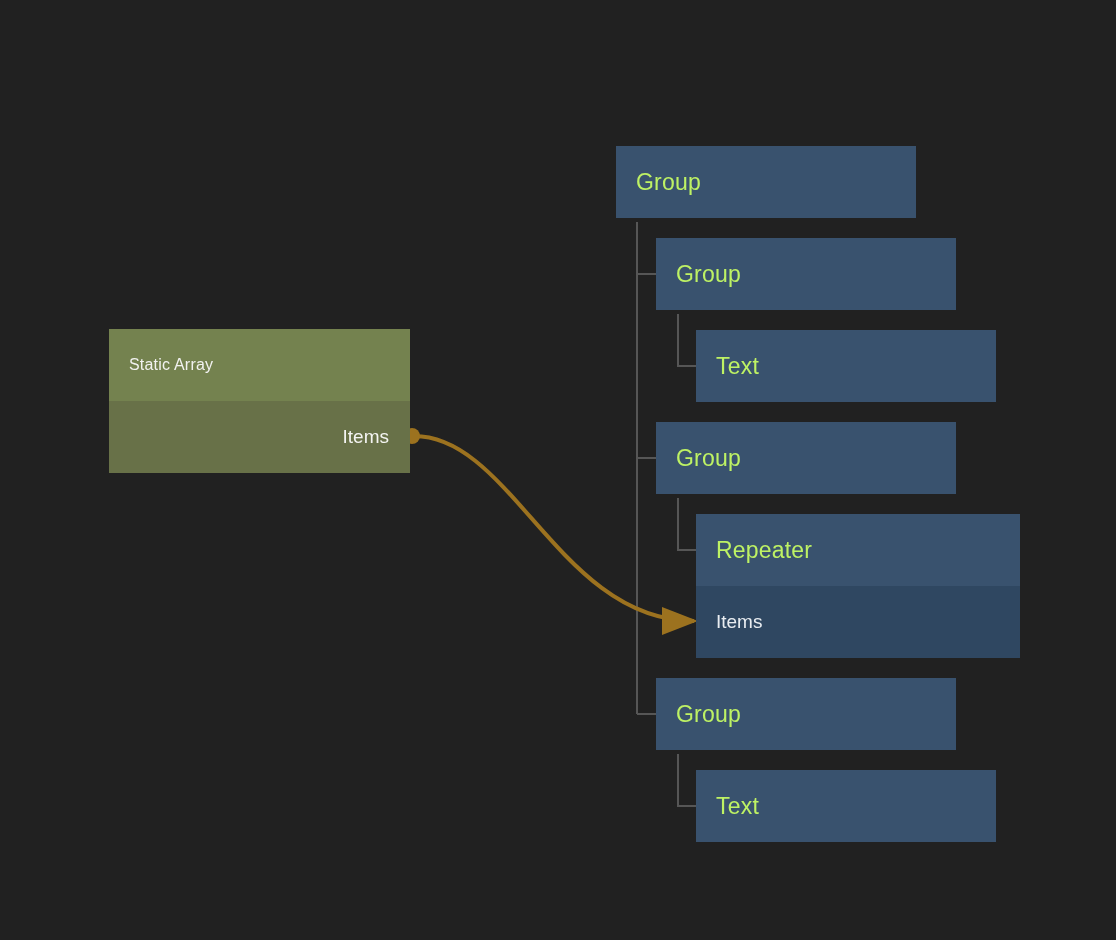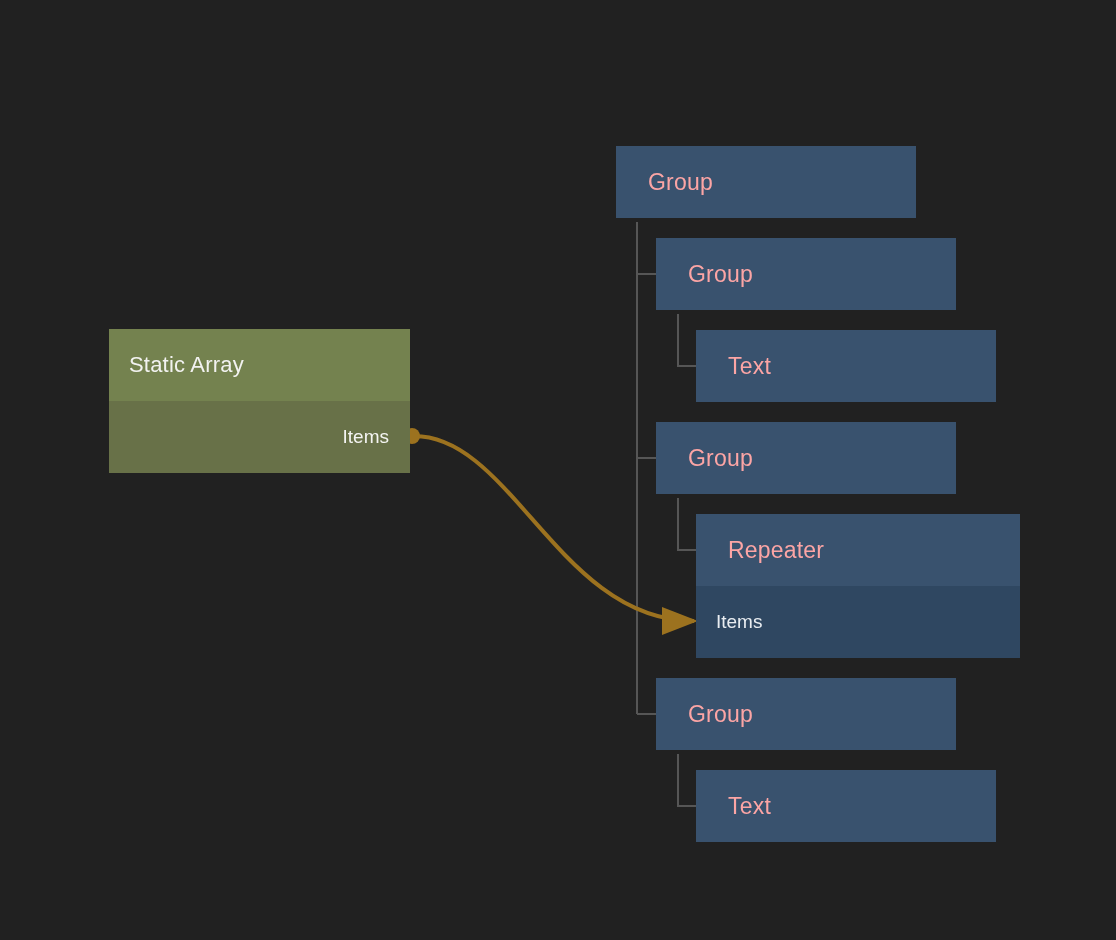--- a/index.html
+++ b/index.html
@@ -6,27 +6,27 @@
   body{width:1116px;height:940px;overflow:hidden;
        font-family:"Liberation Sans","DejaVu Sans",sans-serif;}
   #stage{position:relative;width:1116px;height:940px;background:#212121;}
 
   .node{position:absolute;box-sizing:border-box;}
   .node-section{box-sizing:border-box;display:flex;align-items:center;}
 
   
   .green .hdr{background:#74824F;}
   .green .body{background:#687148;}
-  .green .hdr .label{color:#f2f2f0;font-size:22px;padding-left:20px;letter-spacing:.2px;}
+  .green .hdr .label{color:#f2f2f0;font-size:16px;padding-left:20px;letter-spacing:.2px;}
   .green .body .label{color:#f4f4f2;font-size:19px;width:100%;text-align:right;padding-right:21px;}
 
   
   .blue .hdr{background:#39526E;}
   .blue .body{background:#2F4761;}
-  .blue .hdr .label{color:#fca5a5;font-size:23px;padding-left:32px;letter-spacing:.2px;}
+  .blue .hdr .label{color:#bef264;font-size:23px;padding-left:20px;letter-spacing:.2px;}
   .blue .body .label{color:#e9edf1;font-size:19px;padding-left:20px;}
 
   .edge-svg{position:absolute;left:0;top:0;width:1116px;height:940px;pointer-events:none;}
   .tree-svg{position:absolute;left:0;top:0;width:1116px;height:940px;pointer-events:none;}
 </style>
 </head>
 <body>
 
 <div id="stage">
 

